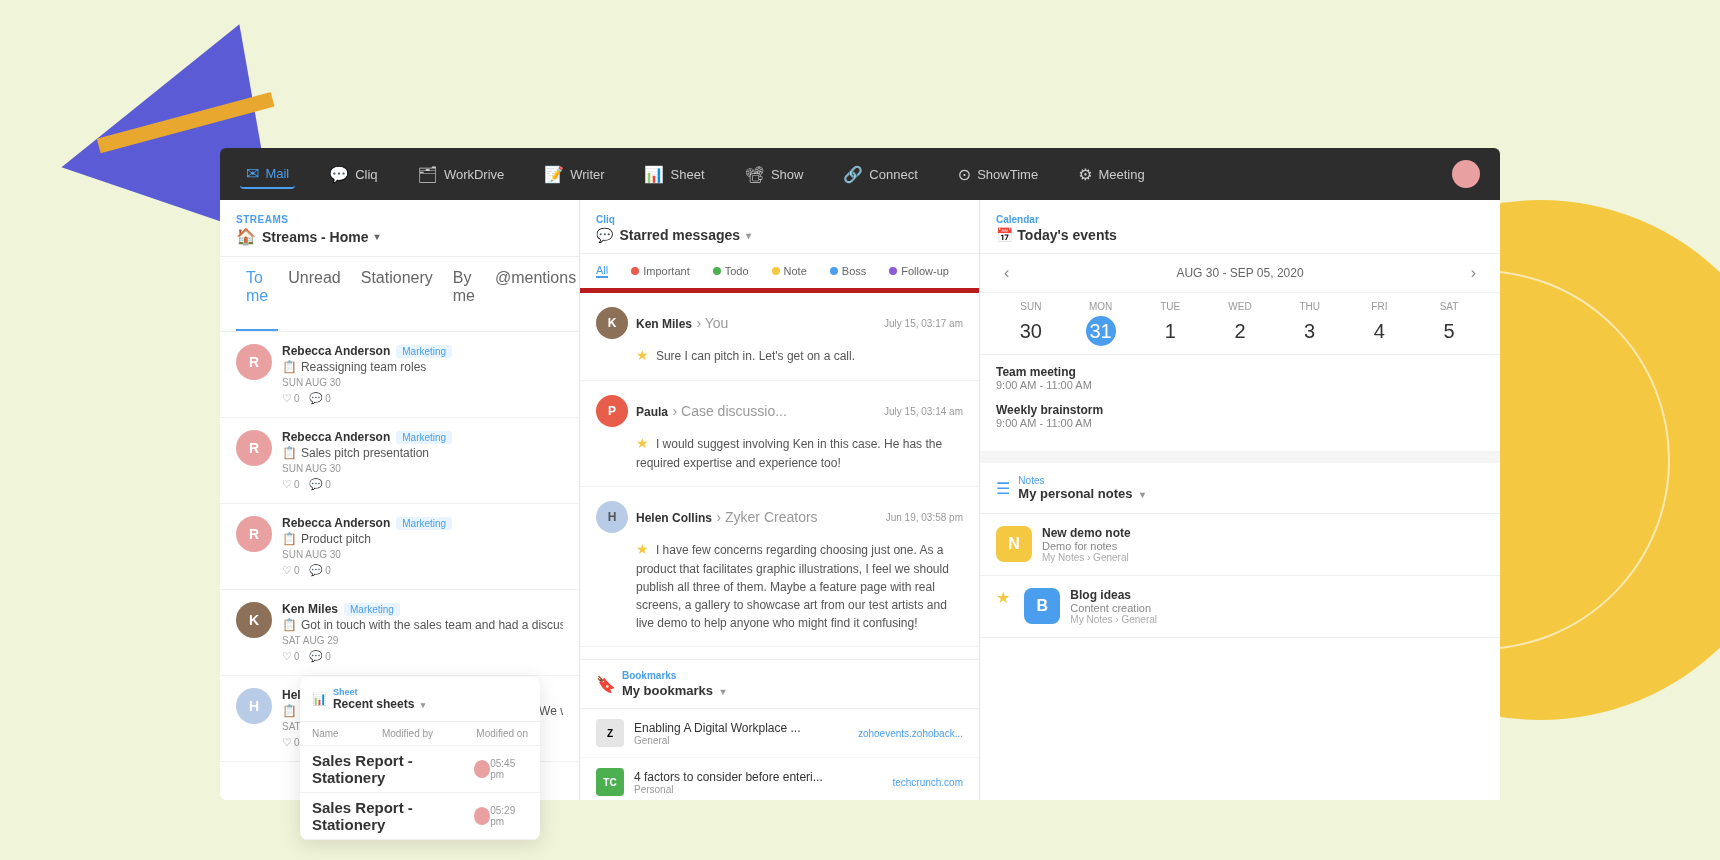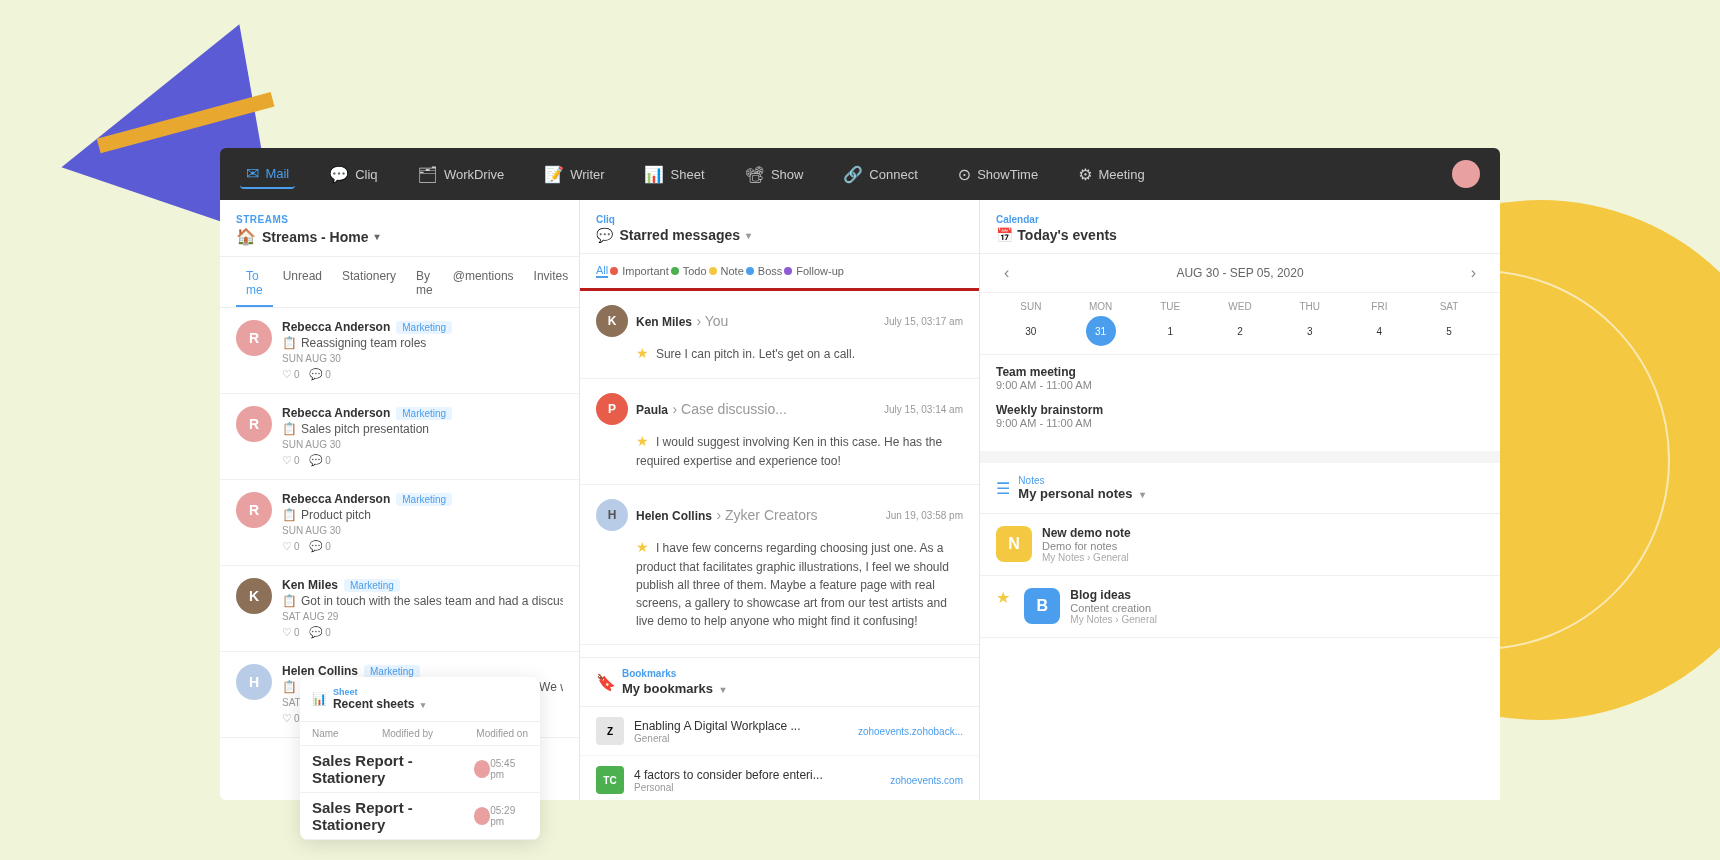--- a/index.html
+++ b/index.html
@@ -139,23 +139,23 @@
     }
     .streams-title-icon { font-size: 16px; color: #4a9eed; }
     .streams-title-arrow { font-size: 10px; color: #666; }
     .streams-tabs {
       display: flex;
       gap: 0;
       padding: 8px 16px 0;
       border-bottom: 1px solid #eee;
     }
     .streams-tab {
-      font-size: 12px;
+      font-size: 16px;
       color: #666;
-      padding: 4px 10px 8px;
+      padding: 4px 10px 24px;
       cursor: pointer;
       border-bottom: 2px solid transparent;
     }
     .streams-tab.active {
       color: #4a9eed;
       border-bottom-color: #4a9eed;
       font-weight: 500;
     }
     .stream-item {
       display: flex;
@@ -231,23 +231,23 @@
     .panel-title {
       font-size: 14px;
       font-weight: 600;
       color: #333;
       display: flex;
       align-items: center;
       gap: 6px;
     }
     .filter-tabs {
       display: flex;
-      gap: 2px;
+      gap: 23px;
       padding: 10px 16px;
-      border-bottom: 3px solid #b91c1c;
+      border-bottom: 5px solid #b91c1c;
       flex-wrap: wrap;
     }
     .filter-tab {
       font-size: 11px;
       color: #666;
       cursor: pointer;
       display: flex;
       align-items: center;
       gap: 4px;
     }
@@ -317,21 +317,21 @@
       justify-content: space-around;
     }
     .cal-day {
       display: flex;
       flex-direction: column;
       align-items: center;
       gap: 4px;
     }
     .cal-day-name { font-size: 10px; color: #999; }
     .cal-day-num {
-      font-size: 10px;
+      font-size: 20px;
       color: #333;
       width: 30px;
       height: 30px;
       display: flex;
       align-items: center;
       justify-content: center;
       border-radius: 50%;
     }
     .cal-day-num.today { background: #4a9eed; color: #fff; }
     .cal-events { padding: 10px 16px; }
@@ -725,21 +725,21 @@
           <div class="bm-cat">General</div>
         </div>
         <div class="bm-link">zohoevents.zohoback...</div>
       </div>
       <div class="bm-item">
         <div class="bm-favicon" style="background:#4caf50;color:#fff;">TC</div>
         <div class="bm-content">
           <div class="bm-name">4 factors to consider before enteri...</div>
           <div class="bm-cat">Personal</div>
         </div>
-        <div class="bm-link">zohoevents.com</div>
+        <div class="bm-link">techcrunch.com</div>
       </div>
     </div>
   </div>
 
   <div class="right-panel">
 
     <div class="calendar-card">
       <div class="calendar-header">
         <div class="cal-label">Calendar</div>
         <div class="cal-title">

